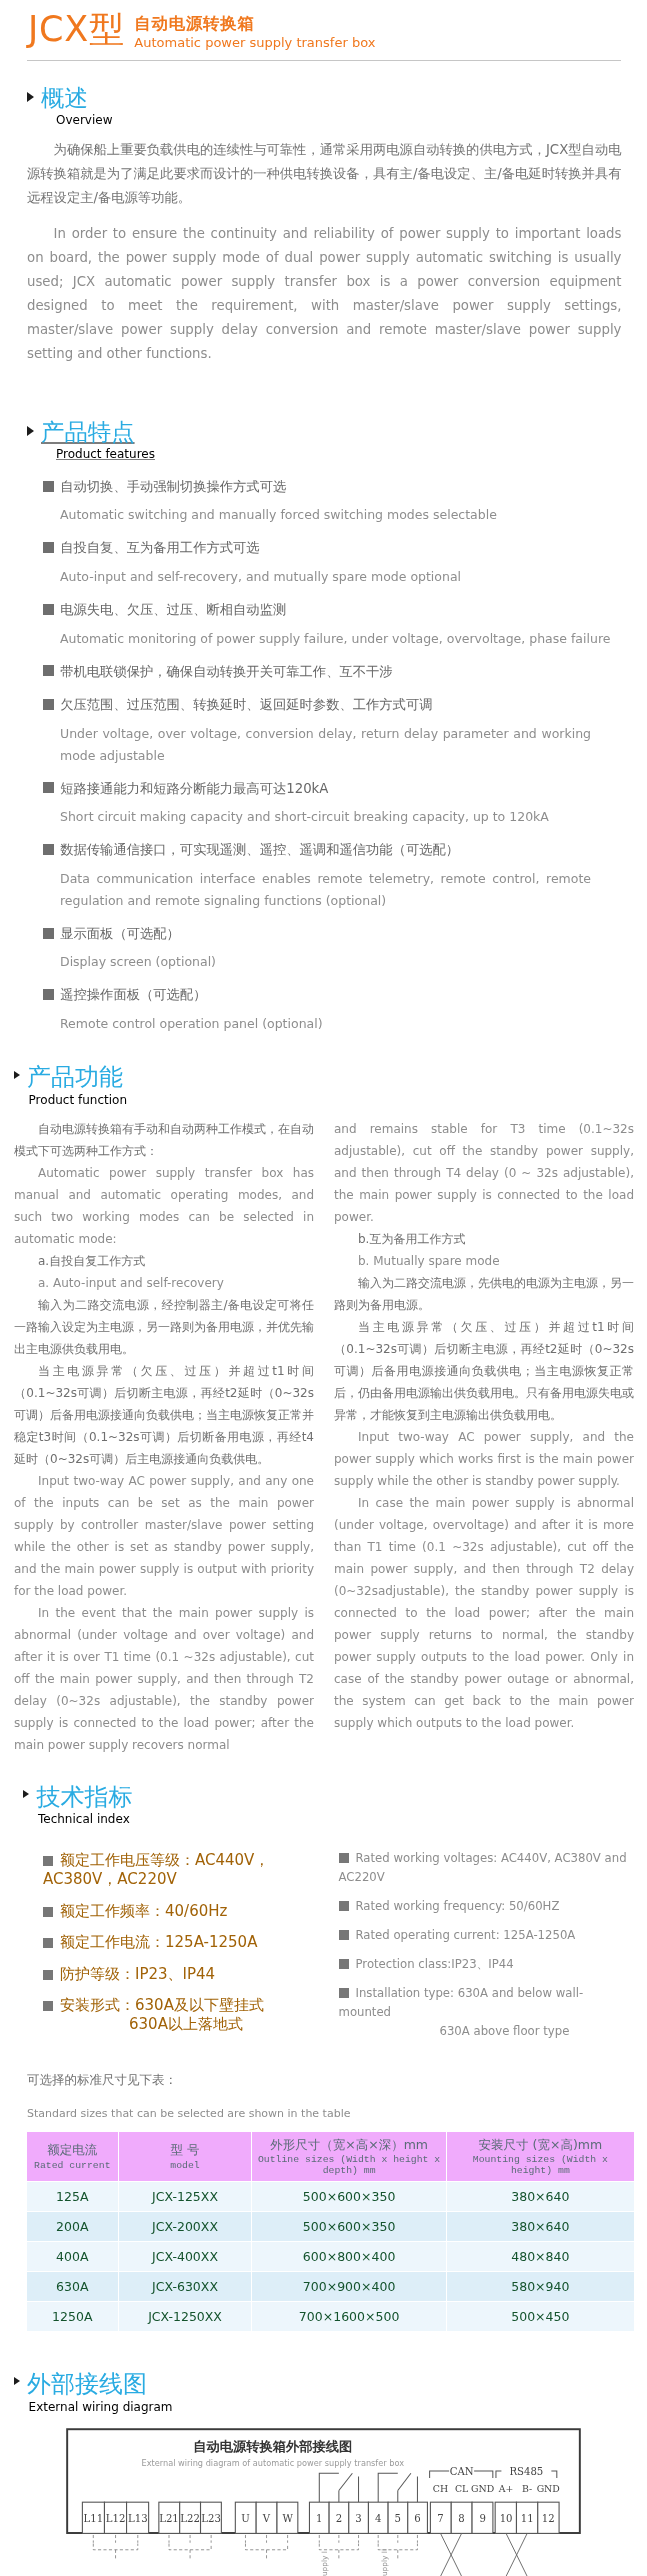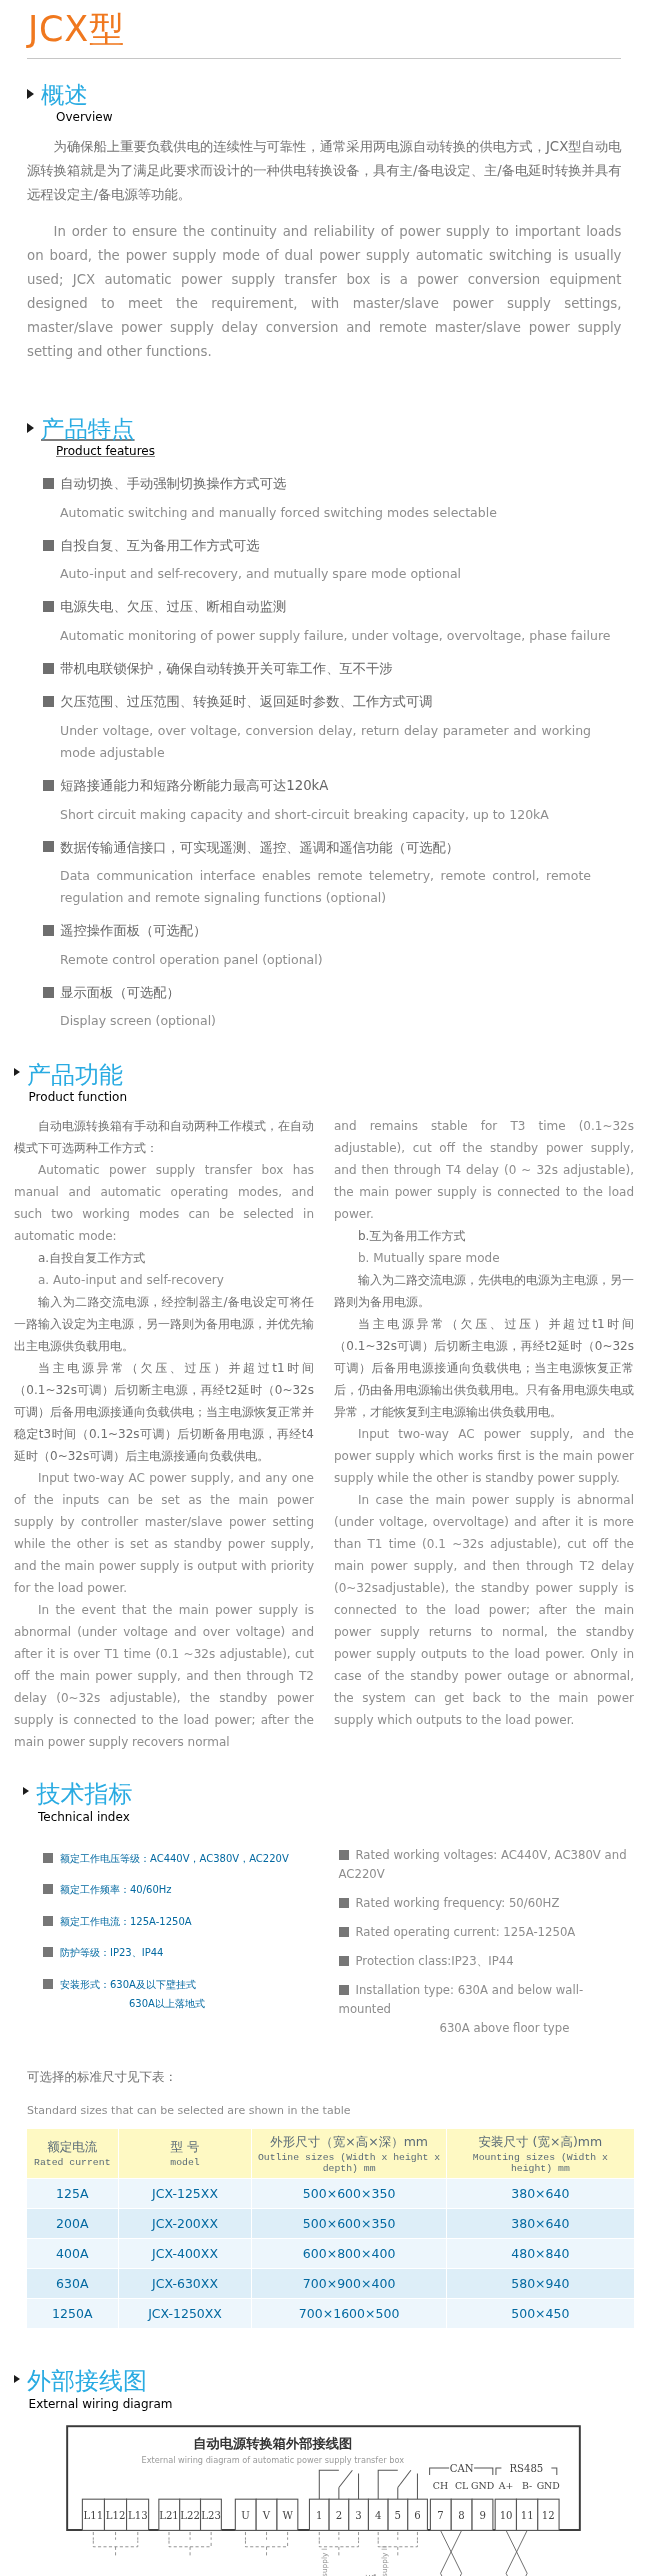--- a/index.html
+++ b/index.html
@@ -38,50 +38,54 @@
   .col { flex:1; min-width:0; }
   .col p { font-size:12px; line-height:22px; text-align:justify; }
   .col p.cn { color:#6f6f6f; text-indent:2em; }
   .col p.en { color:#8d8d8d; text-indent:2em; }
   .col p.item { text-align:left; }
   .col p.noind { text-indent:0; }
 
   
   .tech-cols { display:flex; margin:12.5px 14px 0 43px; }
   .tech-col { flex:1; min-width:0; }
-  .tech-item { font-size:10px; line-height:19px; margin-top:12.5px; color:#0369a1; }
+  .tech-item { font-size:15px; line-height:19px; margin-top:12.5px; color:#a16207; }
   .tech-col.en .tech-item { color:#8d8d8d; font-size:11.7px; margin-top:10px; }
   .tech-item .sq { display:inline-block; width:10px; height:10px; background:#777; margin-right:7px; vertical-align:-0.8px; }
   .tech-sub { margin-left:86px; }
   .tech-col.en .tech-sub { margin-left:101px; }
 
   
   .tbl-intro-cn { margin:31px 0 0 27px; color:#6f6f6f; font-size:12.5px; }
   .tbl-intro-en { margin:18px 0 0 27px; color:#8d8d8d; font-size:11px; }
   table.sizes { border-collapse:separate; border-spacing:1.6px; margin:11px 0 0 26px; width:609px; }
-  table.sizes th { background:#fef9c3; color:#5a6b77; font-weight:normal; padding:4.7px 3.1px; }
+  table.sizes th { background:#f0abfc; color:#5a6b77; font-weight:normal; padding:4.7px 3.1px; }
   table.sizes th .h-cn { font-size:12.5px; }
   table.sizes th .h-en { font-size:9.8px; margin-top:0.8px;font-family:Liberation Mono, monospace; }
-  table.sizes td { text-align:center; color:#0369a1; font-size:12.5px; padding:7px 20px; }
+  table.sizes td { text-align:center; color:#14532d; font-size:12.5px; padding:7px 20px; }
   table.sizes tr:nth-child(odd) td { background:#edf6fc; }
   table.sizes tr:nth-child(even) td { background:#ddeef8; }
   .cw1{width:15%;} .cw2{width:22%;} .cw3{width:32%;} .cw4{width:31%;}
 
   
   .wiring-svg { display:block; margin:14px 0 0 66px; }
 
   .spacer-s { height:20px; } .spacer-l { height:45px; }
 </style>
 </head>
 <body>
 
 <div class="page">
 
   <div class="hdr">
     <div class="hdr-model">JCX型</div>
+    <div class="hdr-titles">
+      <div class="hdr-cn">自动电源转换箱</div>
+      <div class="hdr-en">Automatic power supply transfer box</div>
+    </div>
   </div>
   <div class="divider"></div>
 
   <div style="margin:23.4px 0 0 27px;">
     <div class="sec-head">
       <span class="tri"></span>
       <div>
         <div class="sec-cn">概述</div>
         <div class="sec-en">Overview</div>
       </div>
@@ -123,26 +127,26 @@
     </div>
     <div>
       <div class="feat-cn"><span class="sq"></span><span>短路接通能力和短路分断能力最高可达120kA</span></div>
       <div class="feat-en">Short circuit making capacity and short-circuit breaking capacity, up to 120kA</div>
     </div>
     <div>
       <div class="feat-cn"><span class="sq"></span><span>数据传输通信接口，可实现遥测、遥控、遥调和遥信功能（可选配）</span></div>
       <div class="feat-en" style="width:531px; text-align:justify;">Data communication interface enables remote telemetry, remote control, remote regulation and remote signaling functions (optional)</div>
     </div>
     <div>
+      <div class="feat-cn"><span class="sq"></span><span>显示面板（可选配）</span></div>
+      <div class="feat-en">Display screen (optional)</div>
+    </div>
+    <div>
       <div class="feat-cn"><span class="sq"></span><span>遥控操作面板（可选配）</span></div>
       <div class="feat-en">Remote control operation panel (optional)</div>
-    </div>
-    <div>
-      <div class="feat-cn"><span class="sq"></span><span>显示面板（可选配）</span></div>
-      <div class="feat-en">Display screen (optional)</div>
     </div>
   </div>
 
   <div class="spacer-s"></div>
 
   <div style="margin:7.8px 0 0 14px;">
     <div class="sec-head">
       <span class="tri sm"></span>
       <div>
         <div class="sec-cn sm">产品功能</div>

